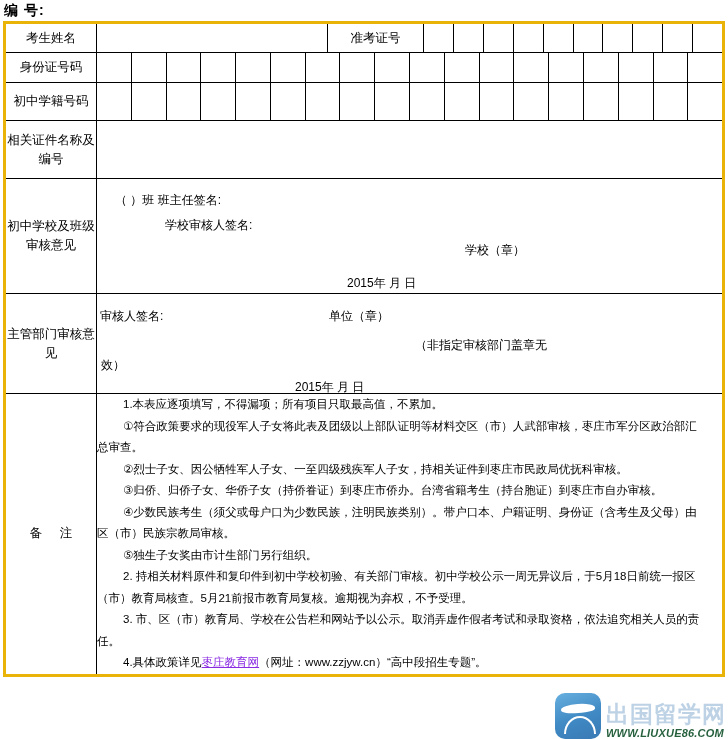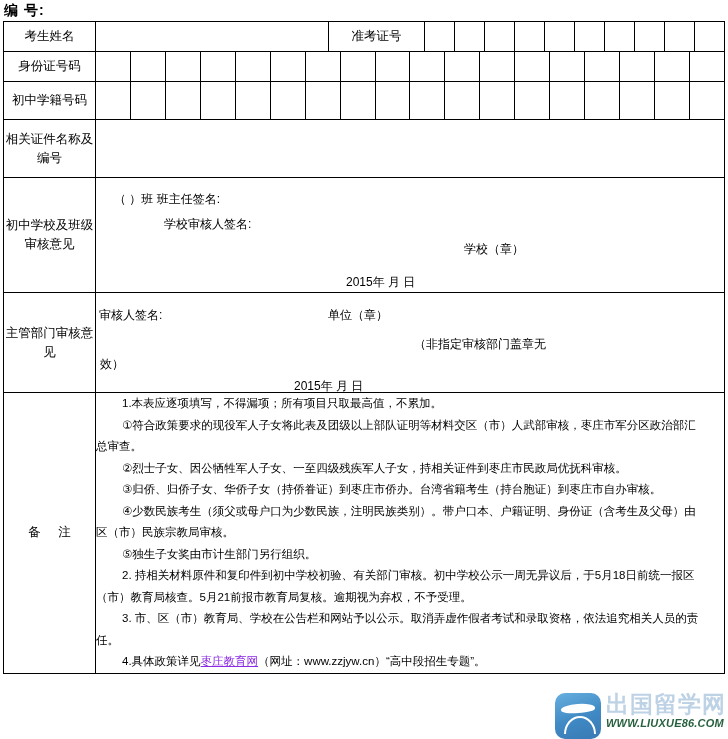--- a/index.html
+++ b/index.html
@@ -24,21 +24,21 @@
     letter-spacing: 1px;
     line-height: 16px;
   }
 
   
   table.form {
     border-collapse: collapse;
     table-layout: fixed;
     width: 722px;
     margin-left: 3px;
-    border: 1px solid #eab308;
+    border: 3px solid #eab308;
   }
   table.form td {
     border: 1px solid #000;
     padding: 0;
     vertical-align: middle;
     font-size: 12.5px;
   }
 
   
   .lbl {
@@ -104,21 +104,21 @@
     color: #8a2be2;
     text-decoration: underline;
   }
 
   
   .watermark {
     position: absolute;
     right: 2px;
     bottom: 0px;
     display: flex;
-    align-items: flex-start;
+    align-items: flex-end;
     pointer-events: none;
     opacity: 0.92;
   }
   .wm-badge {
     width: 46px; height: 46px;
     border-radius: 10px;
     background: linear-gradient(160deg,#5aa9dd 0%, #2f7fbf 55%, #2a6fae 100%);
     position: relative;
     margin-right: 5px;
     flex: none;

